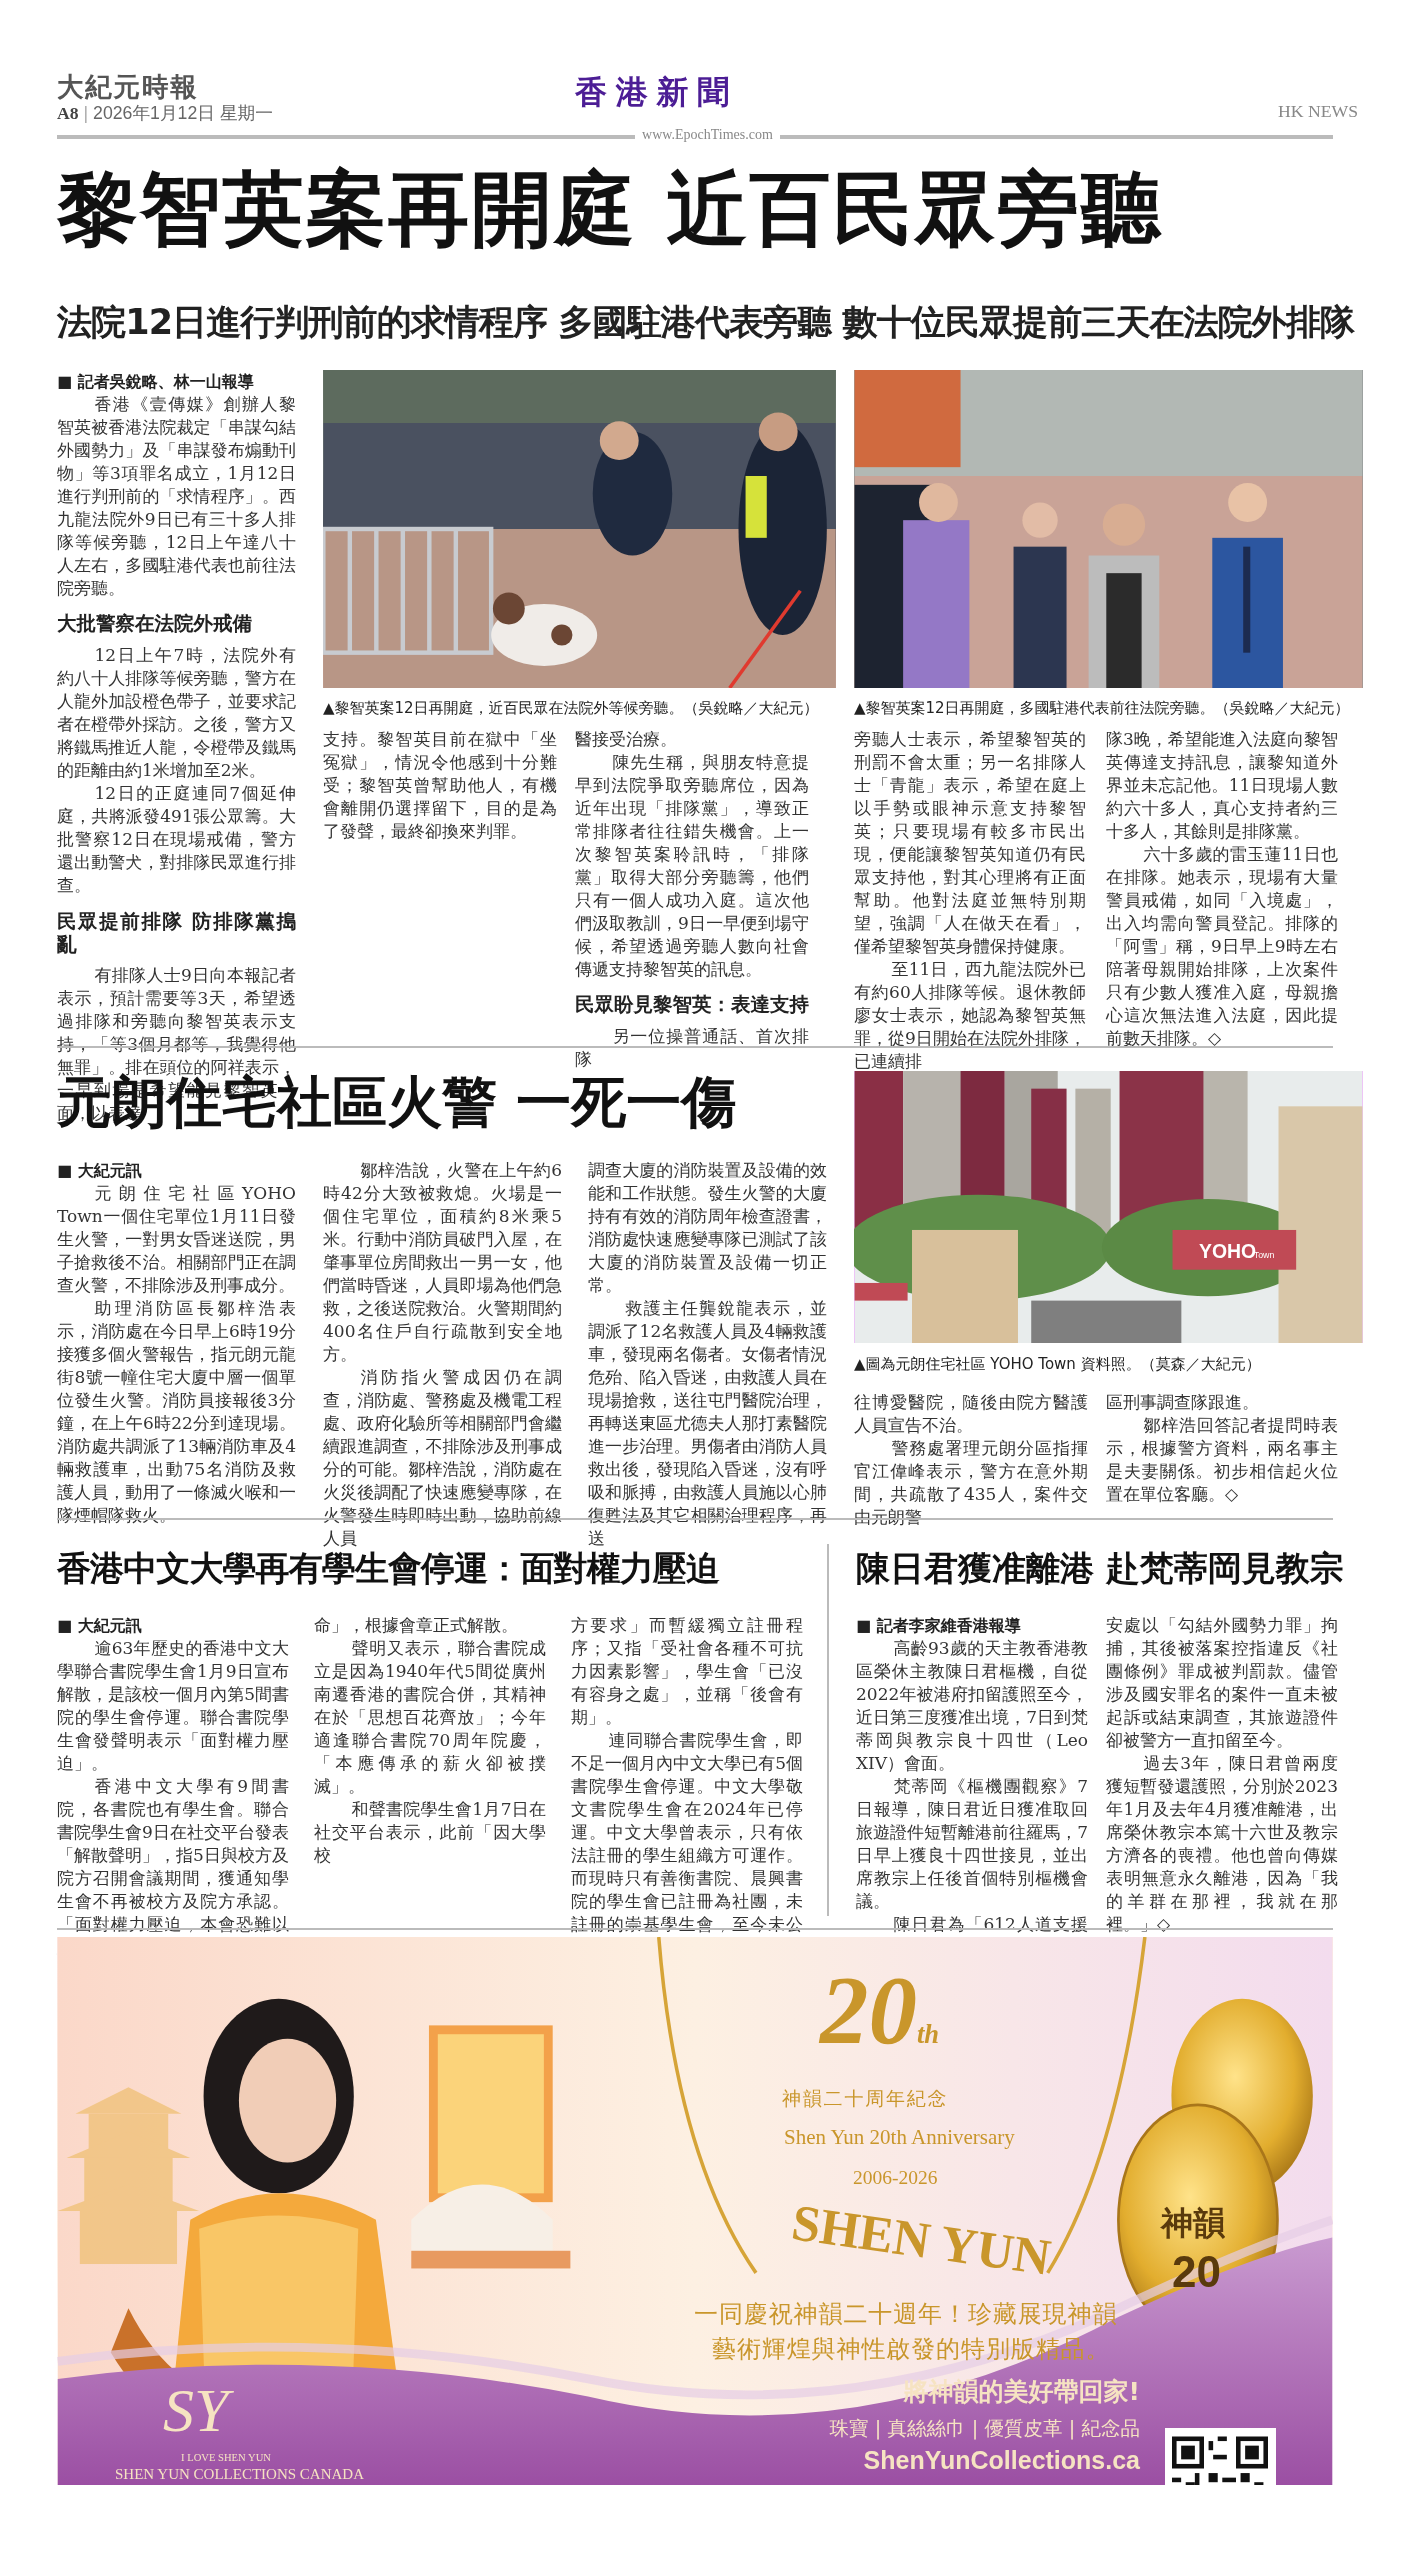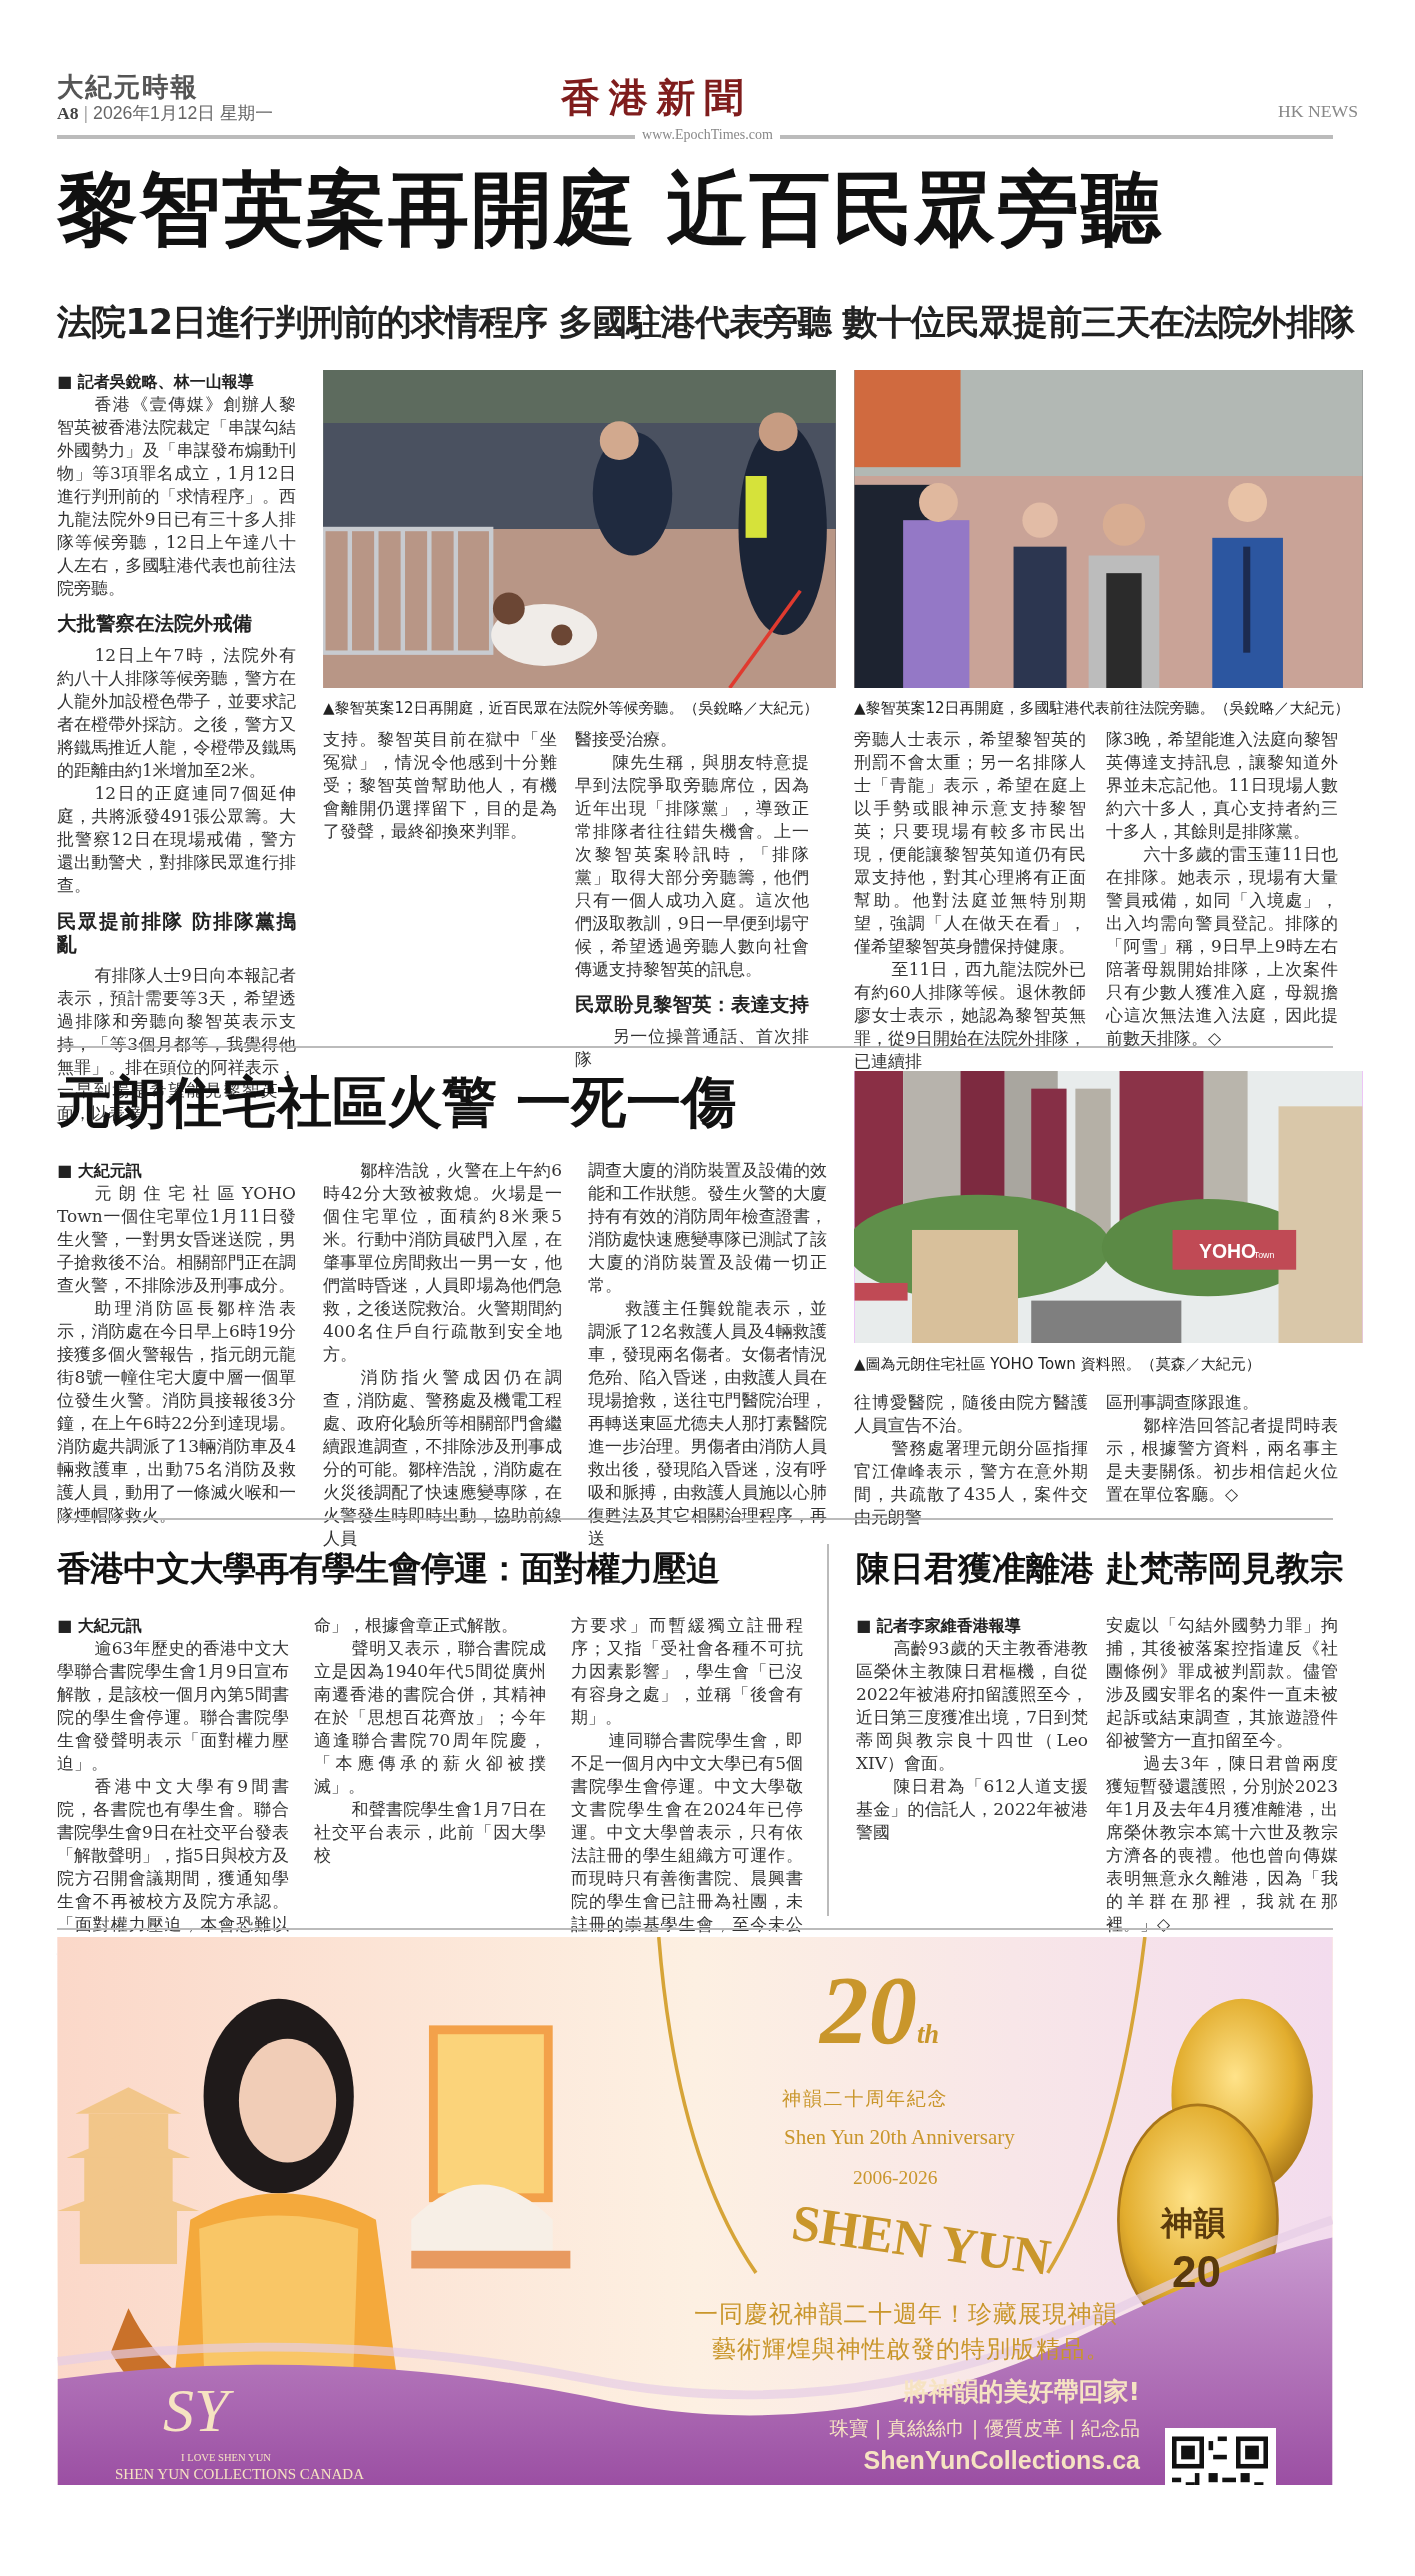--- a/index.html
+++ b/index.html
@@ -1,21 +1,21 @@
 <!DOCTYPE html>
 <html style="font-size:14px"><head>
 <meta charset="utf-8">
 <style>
 *{box-sizing:border-box;margin:0;padding:0}
 body{width:1415px;height:2576px;background:#fff;font-family:"DejaVu Serif","Liberation Serif",serif;color:#222;position:relative;overflow:hidden}
 .abs{position:absolute}
 .masthead-logo{left:57px;top:69px;font-size:26.5px;font-weight:bold;color:#555;letter-spacing:1.8px;font-family:"DejaVu Serif",serif}
 .masthead-meta{left:57px;top:101px;font-size:17.7px;color:#666;font-family:"Liberation Sans",sans-serif}
 .masthead-meta b{color:#444;font-family:"Liberation Serif",serif}
-.section-title{left:0;width:1313px;top:71px;text-align:center;font-size:39px;font-weight:bold;letter-spacing:8.8px;color:#7f1d1d;font-family:"DejaVu Sans",sans-serif}
+.section-title{left:0;width:1313px;top:71px;text-align:center;font-size:32px;font-weight:bold;letter-spacing:8.8px;color:#4c1d95;font-family:"DejaVu Sans",sans-serif}
 .hk-news{right:57px;top:101px;font-size:17.7px;color:#888;font-family:"Liberation Serif",serif}
 .rule{left:57px;width:1276px;top:135px;height:3.5px;background:#bbb}
 .site-url{left:0;width:1415px;top:127px;text-align:center;font-size:14px;color:#888;font-family:"Liberation Serif",serif}
 .site-url span{background:#fff;padding:0 7px}
 .headline{left:57px;width:1276px;top:165px;font-size:81px;font-weight:bold;color:#111;letter-spacing:1.8px;font-family:"DejaVu Sans",sans-serif;white-space:nowrap;line-height:1.1}
 .subhead{left:57px;width:1276px;top:299px;font-size:35px;font-weight:bold;color:#222;font-family:"DejaVu Sans",sans-serif;white-space:nowrap;letter-spacing:-0.9px}
 .col{font-size:17px;line-height:23px;color:#333;text-align:justify}
 .col p{text-indent:2.2em}
 .col p.noind{text-indent:0}
 .byline{font-weight:bold;font-family:"DejaVu Sans",sans-serif;font-size:16px;color:#222}
@@ -189,20 +189,21 @@
   <p class="noind">方要求」而暫緩獨立註冊程序；又指「受社會各種不可抗力因素影響」，學生會「已沒有容身之處」，並稱「後會有期」。</p>
   <p>連同聯合書院學生會，即不足一個月內中文大學已有5個書院學生會停運。中文大學敬文書院學生會在2024年已停運。中文大學曾表示，只有依法註冊的學生組織方可運作。而現時只有善衡書院、晨興書院的學生會已註冊為社團，未註冊的崇基學生會，至今未公布去向。◇</p>
 </div>
 
 <div class="abs vr" style="left:827px;top:1544px;height:372px"></div>
 
 <div class="abs h3" style="left:856px;top:1546px;font-size:34px">陳日君獲准離港 赴梵蒂岡見教宗</div>
 <div class="abs col" style="left:856px;top:1614px;width:232px">
   <div class="byline">■ 記者李家維香港報導</div>
   <p>高齡93歲的天主教香港教區榮休主教陳日君樞機，自從2022年被港府扣留護照至今，近日第三度獲准出境，7日到梵蒂岡與教宗良十四世（Leo XIV）會面。</p>
+  <p>梵蒂岡《樞機團觀察》7日報導，陳日君近日獲准取回旅遊證件短暫離港前往羅馬，7日早上獲良十四世接見，並出席教宗上任後首個特別樞機會議。</p>
   <p>陳日君為「612人道支援基金」的信託人，2022年被港警國</p>
 </div>
 <div class="abs col" style="left:1106px;top:1614px;width:232px">
   <p class="noind">安處以「勾結外國勢力罪」拘捕，其後被落案控指違反《社團條例》罪成被判罰款。儘管涉及國安罪名的案件一直未被起訴或結束調查，其旅遊證件卻被警方一直扣留至今。</p>
   <p>過去3年，陳日君曾兩度獲短暫發還護照，分別於2023年1月及去年4月獲准離港，出席榮休教宗本篤十六世及教宗方濟各的喪禮。他也曾向傳媒表明無意永久離港，因為「我的羊群在那裡，我就在那裡。」◇</p>
 </div>
 
 <div class="abs hr" style="left:57px;top:1928px;width:1276px"></div>
 
 <div class="abs ad">

